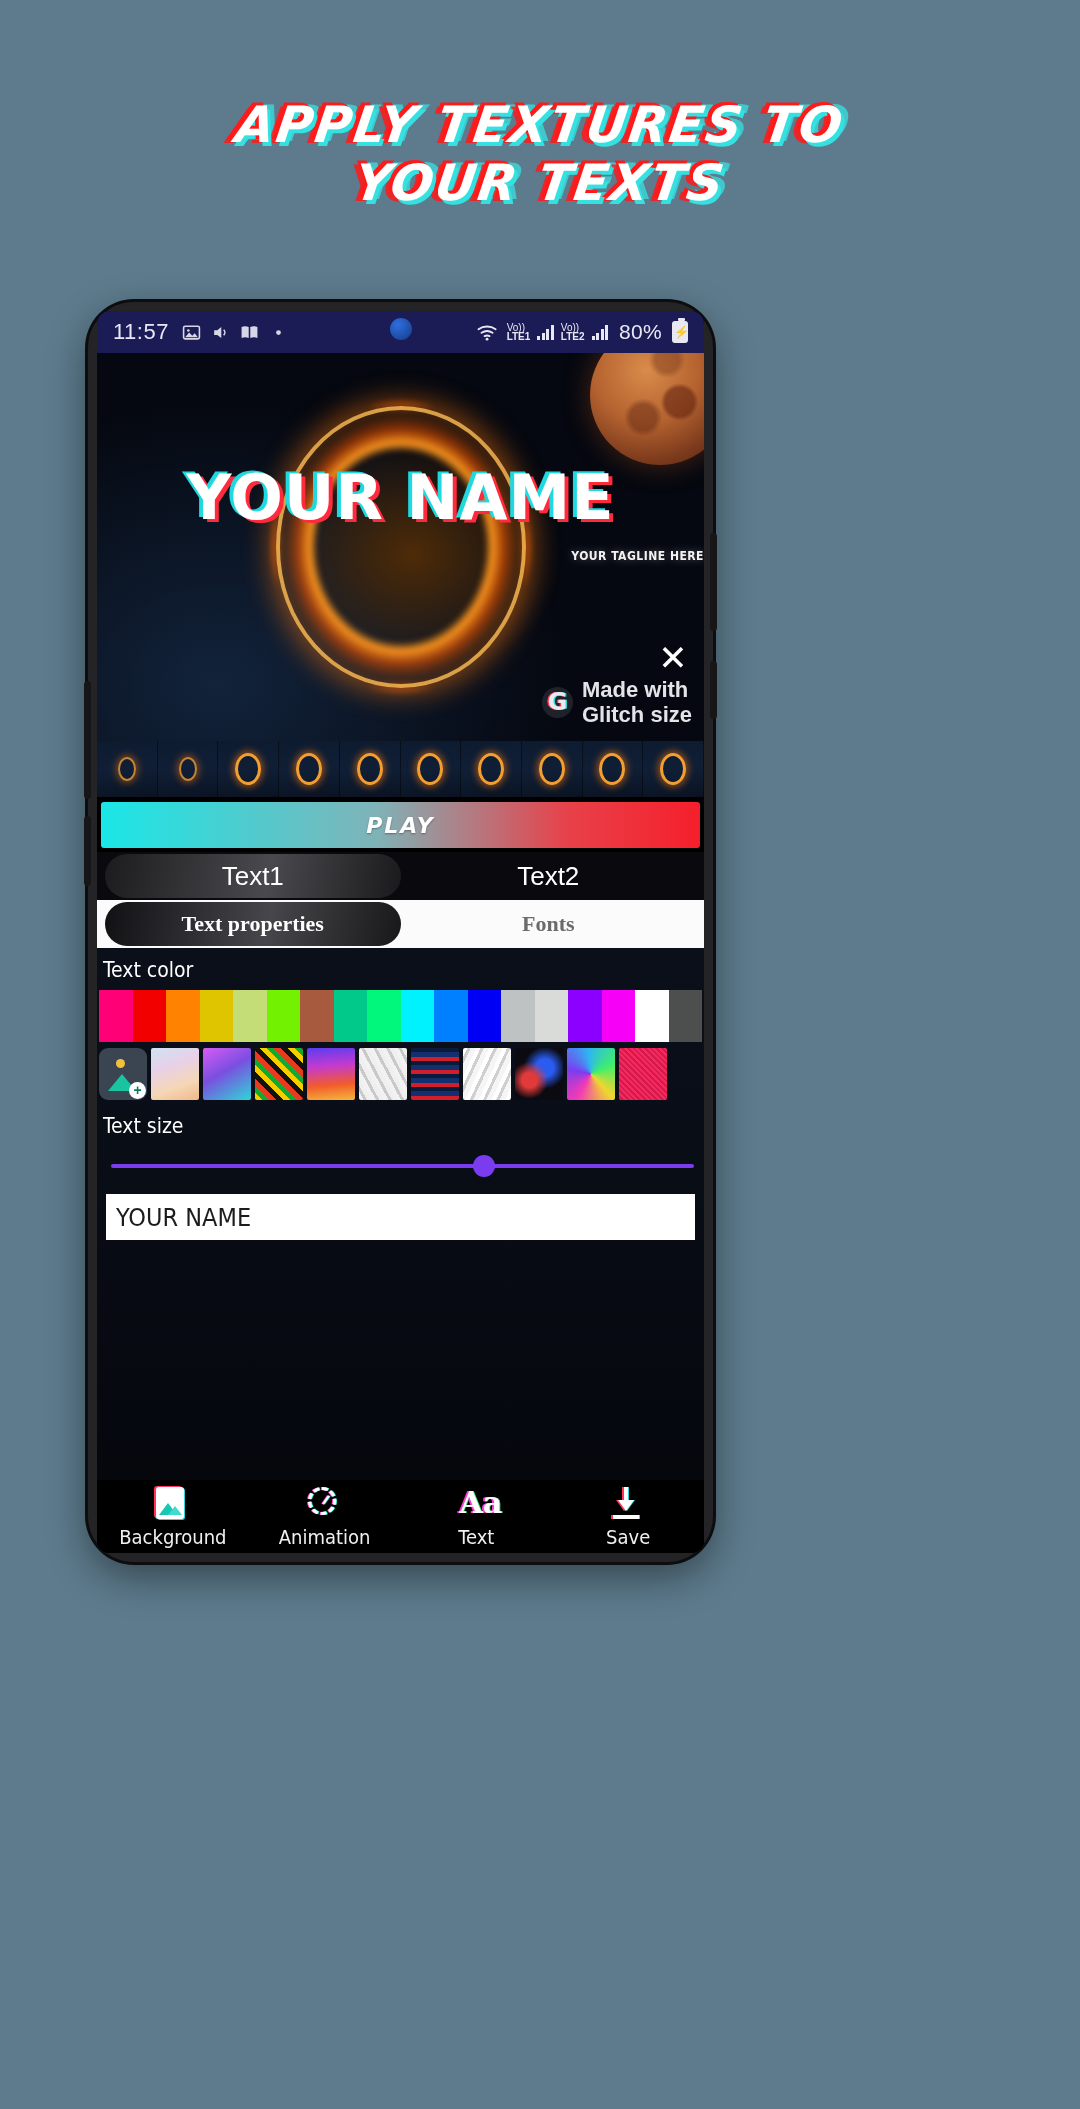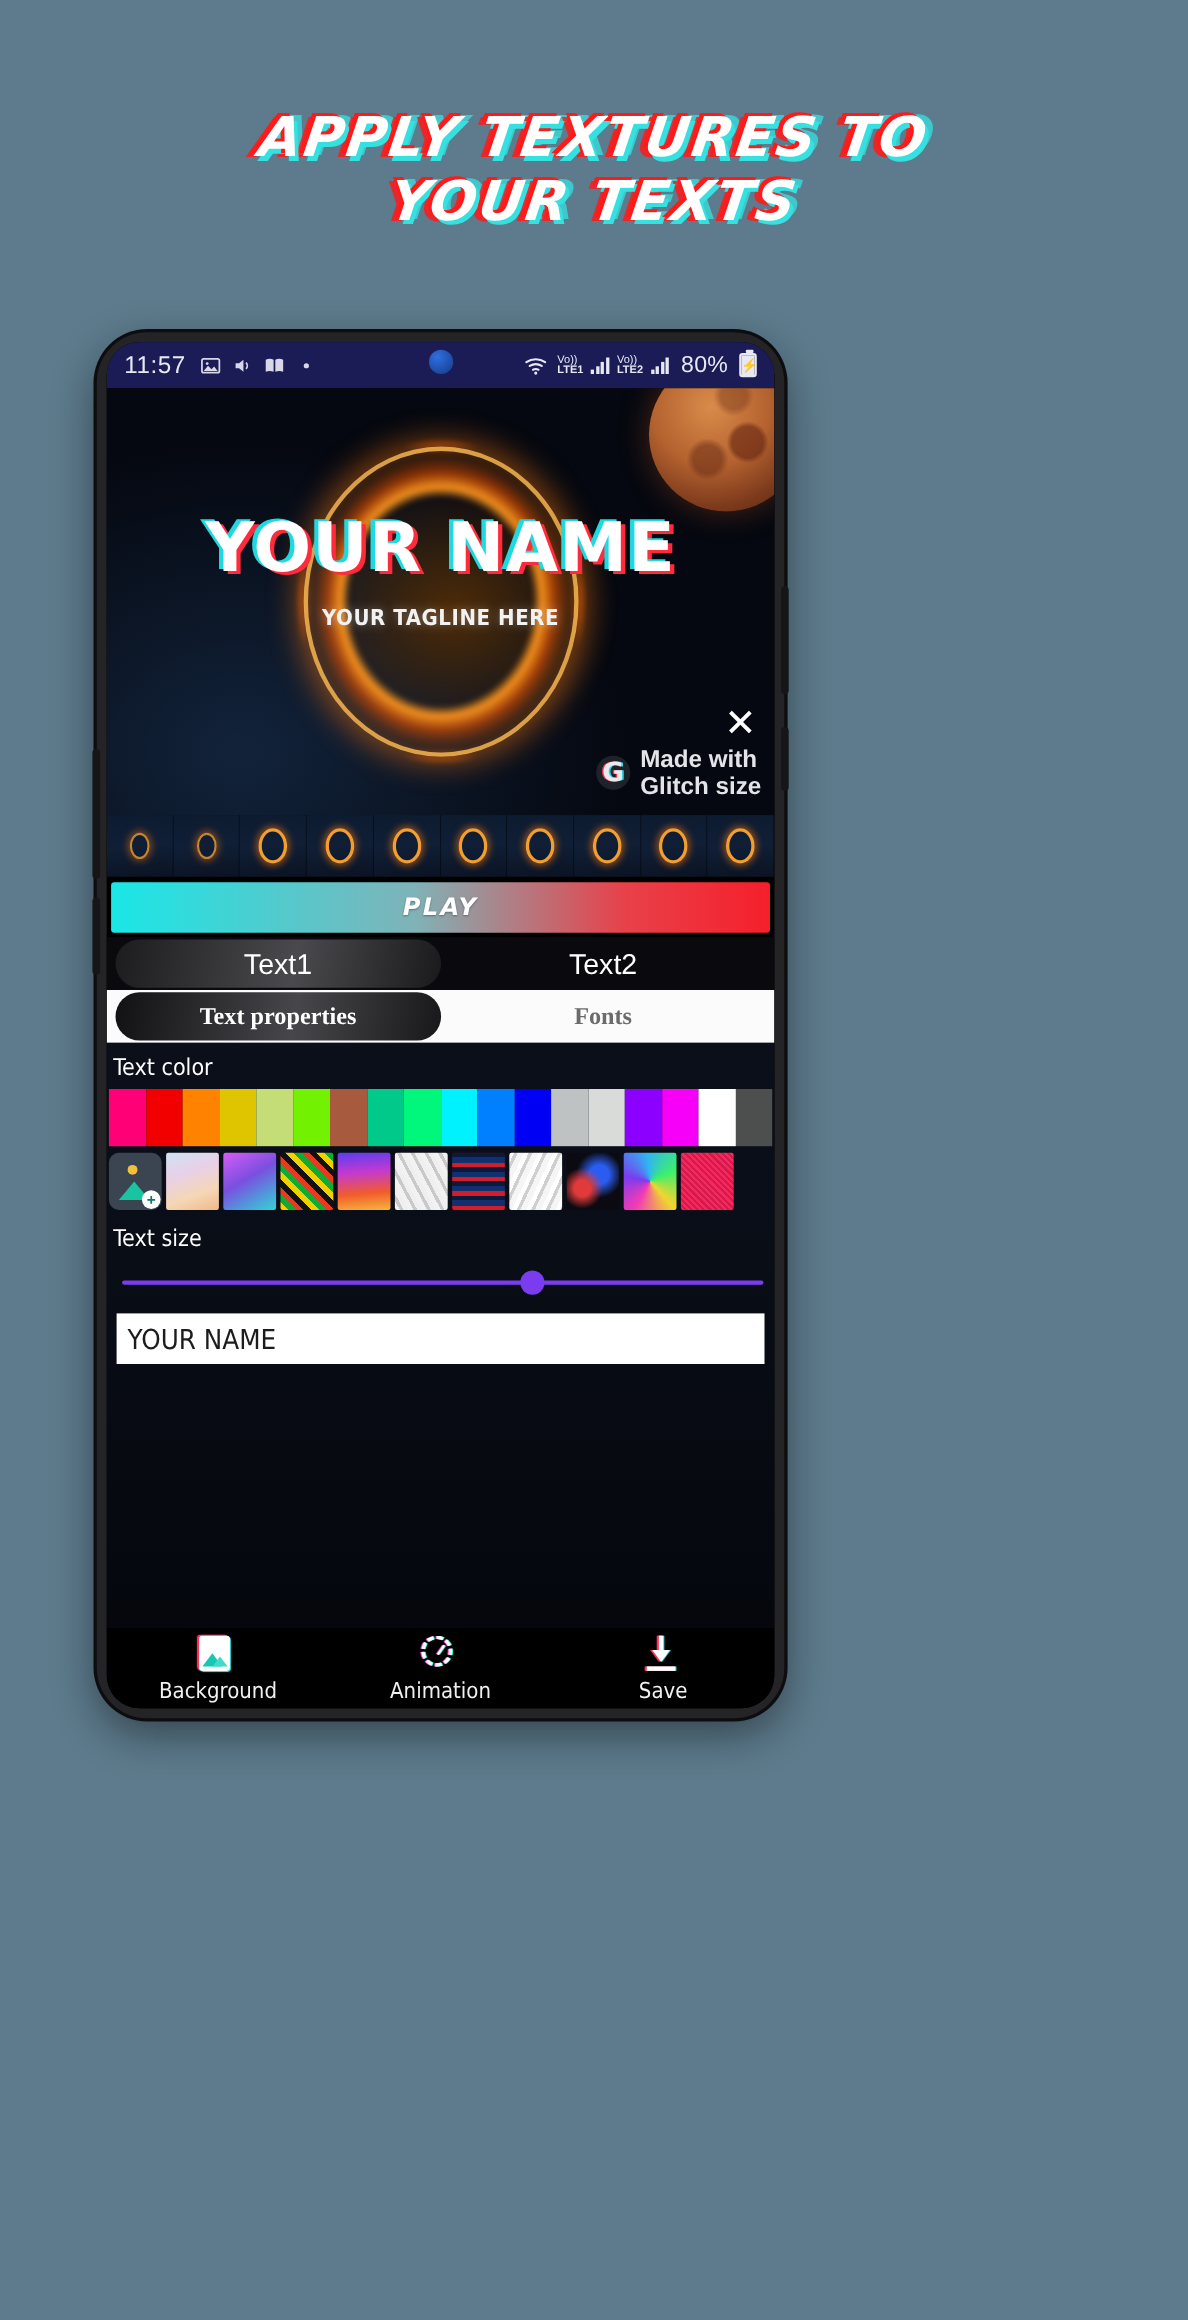--- a/index.html
+++ b/index.html
@@ -39,21 +39,21 @@
     position: absolute;
     left: 88px; top: 302px;
     width: 625px; height: 1260px;
     background: #1b1b1d;
     border-radius: 46px;
     box-shadow: 0 0 0 3px #0d0d0f, 0 14px 40px rgba(0,0,0,0.45);
     border: 9px solid #242427;
   }
   .phone-inner {
     position: absolute; inset: 0;
-    border-radius: 30px;
+    border-radius: 13px;
     overflow: hidden;
     background: #000;
   }
   
   .btn-side {
     position: absolute; background: #161618; border-radius: 4px;
   }
   .btn-vol   { left: -13px; top: 370px;  width: 7px; height: 118px; }
   .btn-vol2  { left: -13px; top: 505px;  width: 7px; height: 70px; }
   .btn-power { right: -13px; top: 222px; width: 7px; height: 98px; }
@@ -134,23 +134,23 @@
       radial-gradient(circle at 55% 25%, rgba(110,48,22,0.40) 0 9%, rgba(0,0,0,0) 14%);
   }
   .yourname {
     position: absolute; left: 0; right: 0; top: 108px; text-align: center;
     font-family: "DejaVu Sans", sans-serif;
     font-weight: bold; font-size: 62px; letter-spacing: 1px;
     color: #ffffff;
     text-shadow: -4px -2px 0 #1fd8e0, 4px 3px 0 #ff2b3d;
   }
   .tagline {
-    position: absolute; left: 0; right: 0; top: 196px; text-align: center;
+    position: absolute; left: 0; right: 0; top: 196px; text-align: right;
     font-family: "DejaVu Sans Condensed","DejaVu Sans", sans-serif;
-    font-weight: bold; font-size: 20px; letter-spacing: .5px;
+    font-weight: bold; font-size: 12px; letter-spacing: .5px;
     color: #f2f2f2;
     text-shadow: 0 0 10px rgba(255,255,255,.35);
   }
   .watermark {
     position: absolute; right: 12px; bottom: 14px;
     display: flex; align-items: center; gap: 9px;
   }
   .wm-logo {
     width: 31px; height: 31px; border-radius: 50%;
     background: rgba(255,255,255,0.10);
@@ -488,20 +488,26 @@
           <div class="nav-label">Background</div>
         </div>
         <div class="nav-item">
           <div class="nav-icon">
               <div class="ic-anim"></div>
             </div>
           <div class="nav-label">Animation</div>
         </div>
         <div class="nav-item">
           <div class="nav-icon">
+              <div class="ic-text">Aa</div>
+            </div>
+          <div class="nav-label">Text</div>
+        </div>
+        <div class="nav-item">
+          <div class="nav-icon">
               <div class="ic-save">
                 <span class="save-underline"></span>
               </div>
             </div>
           <div class="nav-label">Save</div>
         </div>
       </div>
 
     </div>
   </div>

